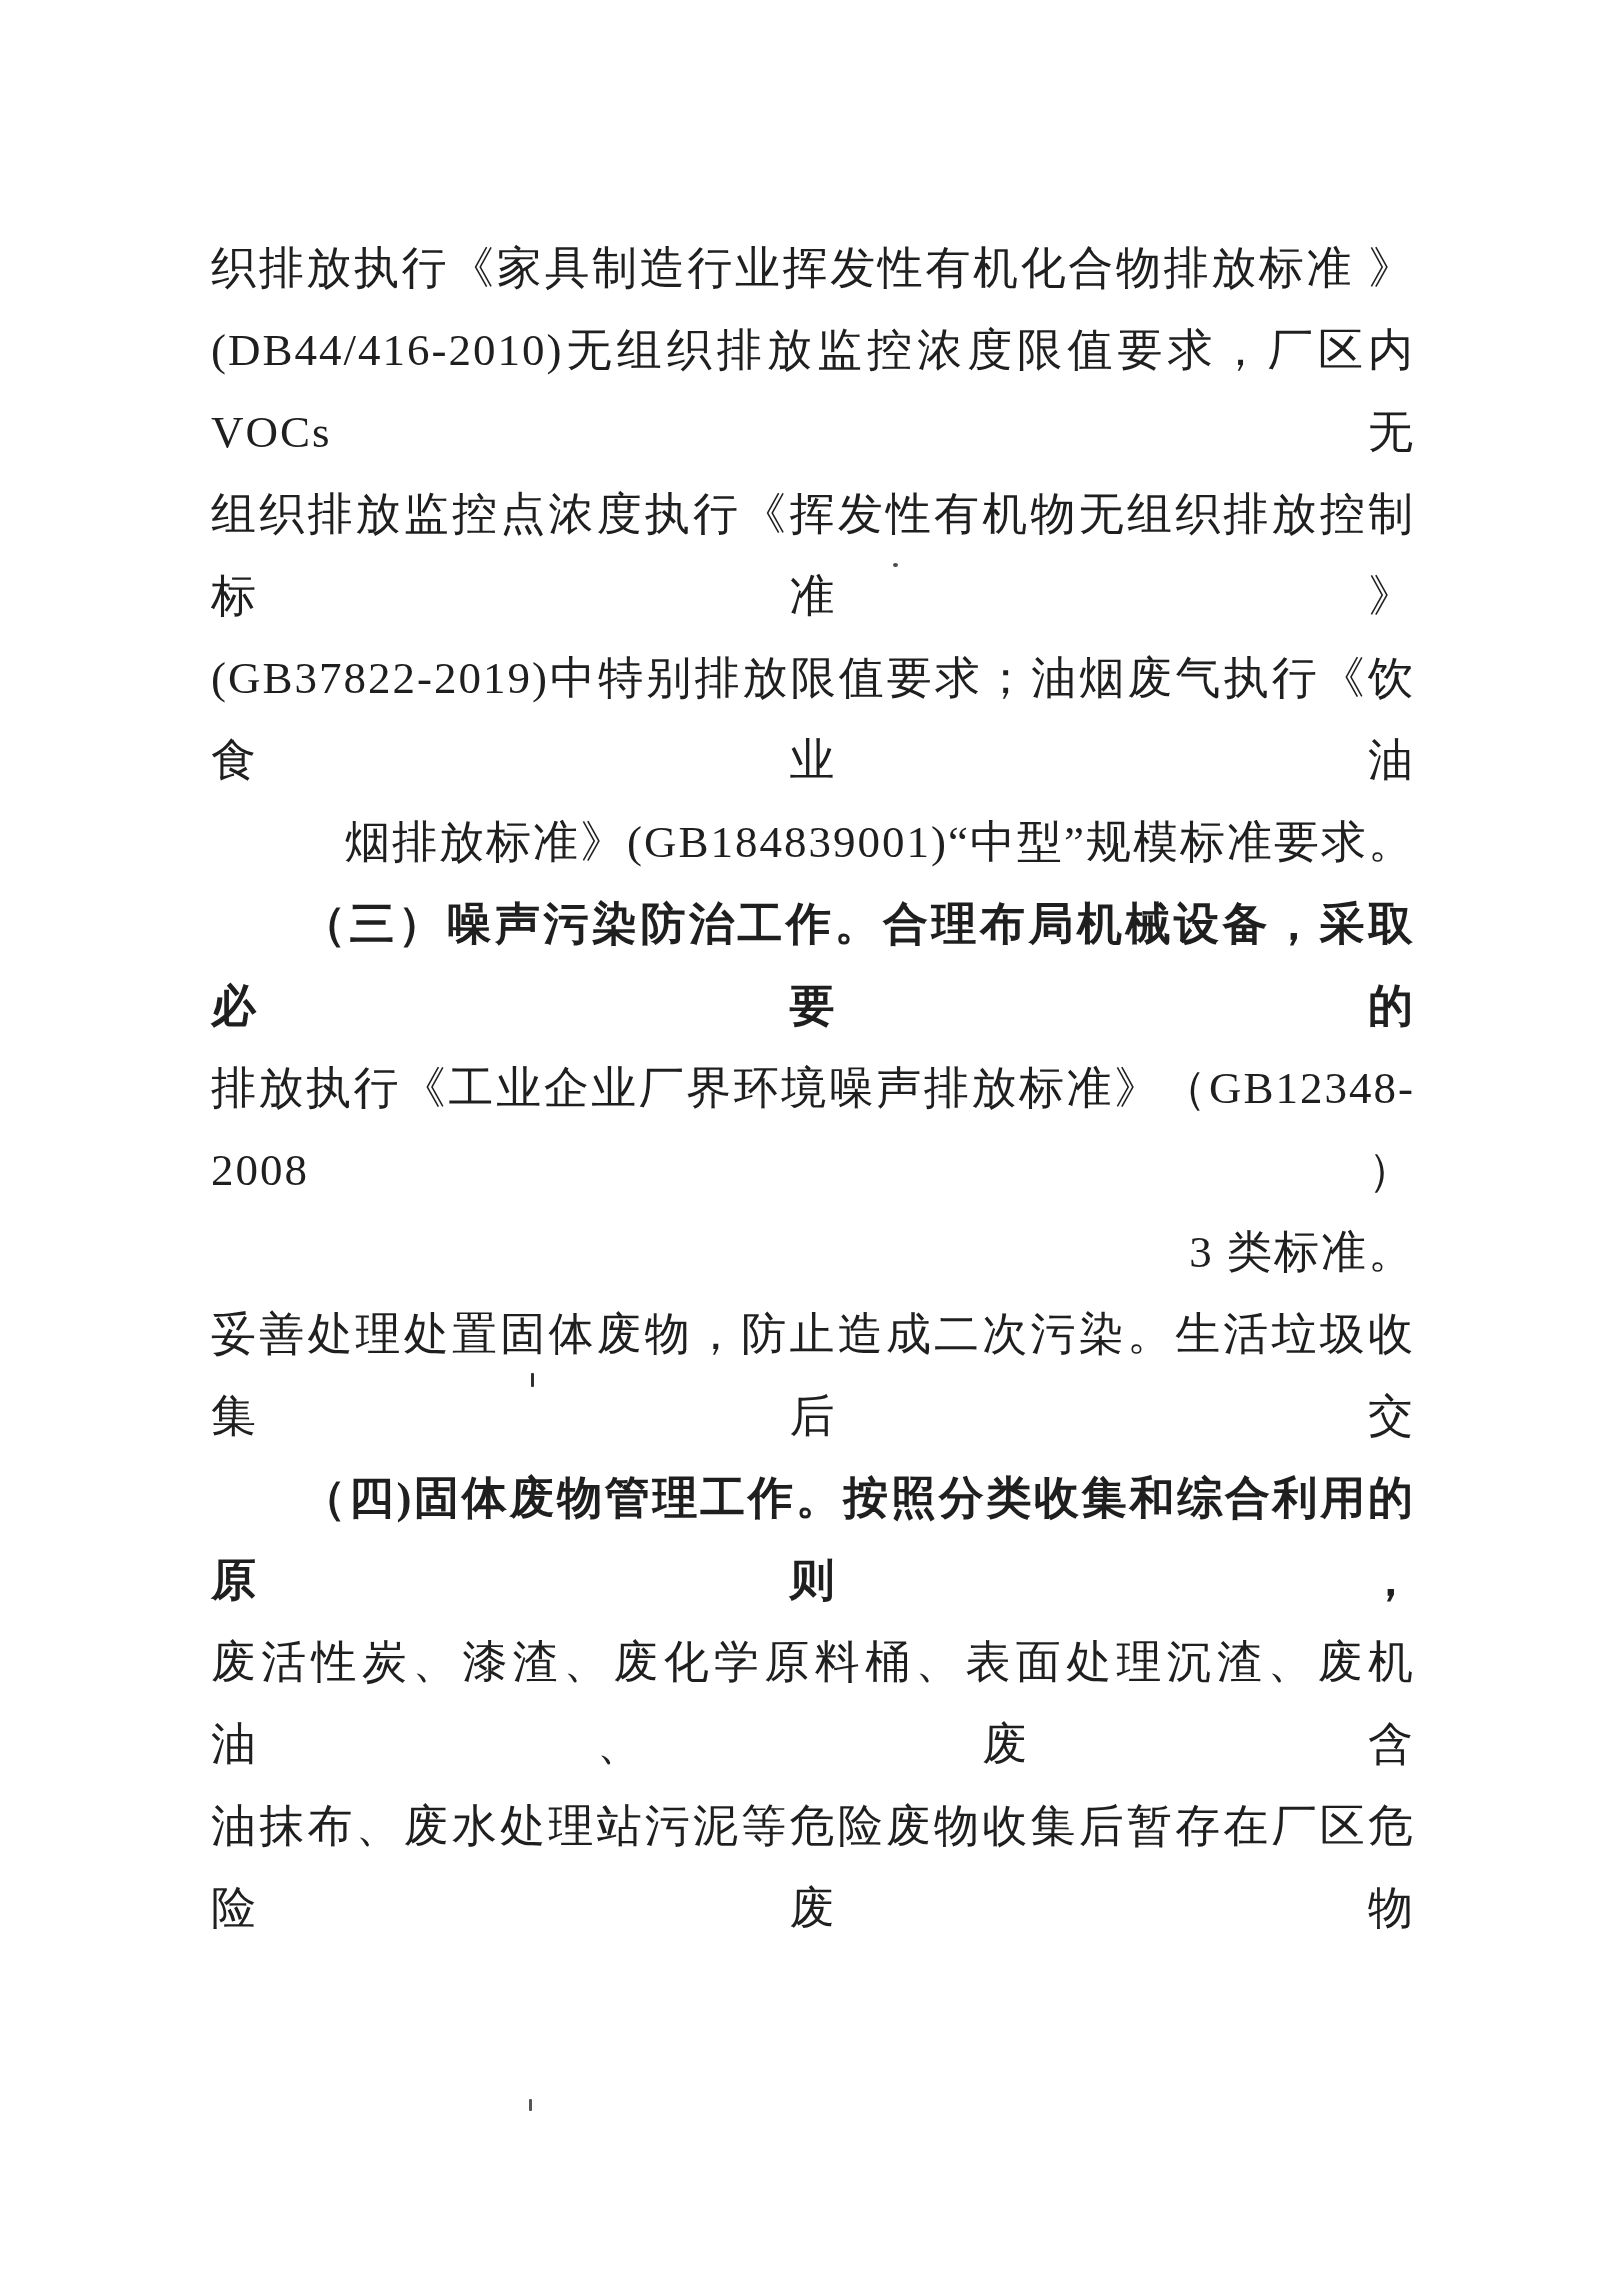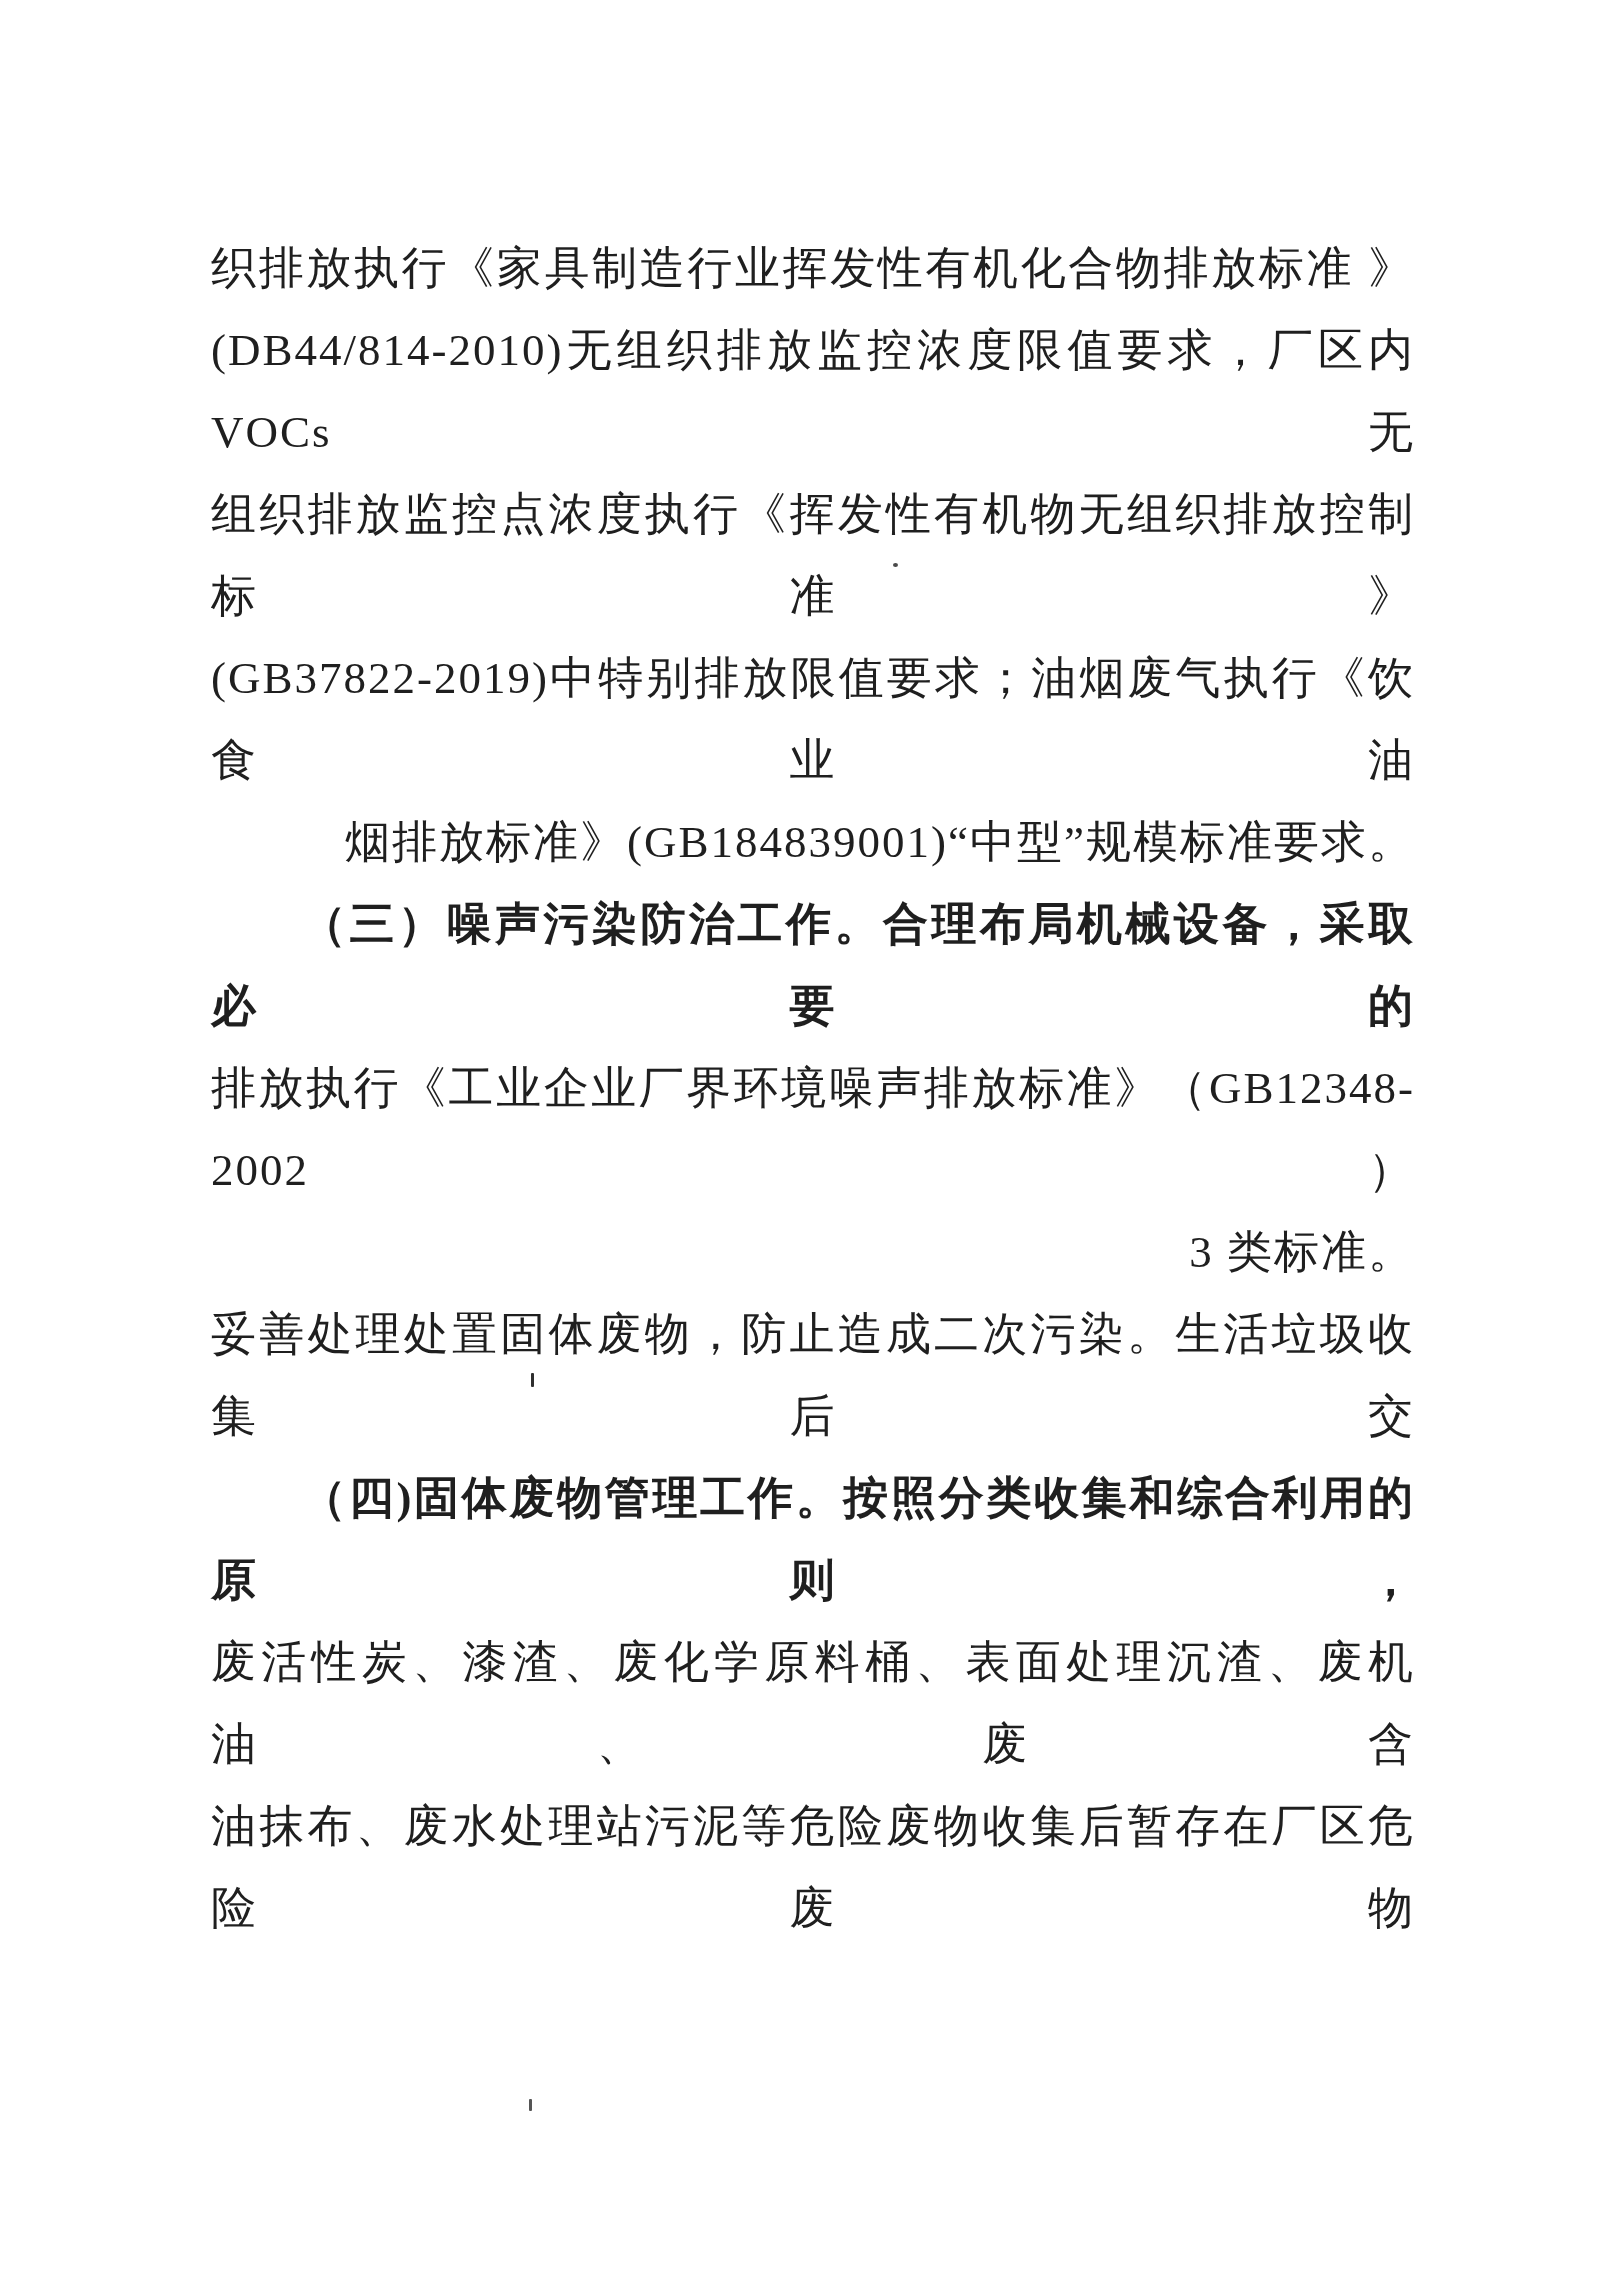--- a/index.html
+++ b/index.html
@@ -71,26 +71,26 @@
     left: 893px;
     top: 563px;
   }
 </style>
 </head>
 <body>
 
 <div class="page">
   <div class="text-block">
     <div class="line fill">织排放执行《家具制造行业挥发性有机化合物排放标准 》</div>
-    <div class="line fill">(DB44/814-2010)无组织排放监控浓度限值要求，厂区内 VOCs 无</div>
+    <div class="line fill">(DB44/416-2010)无组织排放监控浓度限值要求，厂区内 VOCs 无</div>
     <div class="line fill">组织排放监控点浓度执行《挥发性有机物无组织排放控制标准》</div>
     <div class="line fill">(GB37822-2019)中特别排放限值要求；油烟废气执行《饮食业油</div>
     <div class="line plain">烟排放标准》(GB184839001)“中型”规模标准要求。</div>
     <div class="line fill indent">（三）噪声污染防治工作。合理布局机械设备，采取必要的</div>
-    <div class="line fill">排放执行《工业企业厂界环境噪声排放标准》（GB12348-2002）</div>
+    <div class="line fill">排放执行《工业企业厂界环境噪声排放标准》（GB12348-2008）</div>
     <div class="line plain">3 类标准。</div>
     <div class="line fill">妥善处理处置固体废物，防止造成二次污染。生活垃圾收集后交</div>
     <div class="line fill indent">（四)固体废物管理工作。按照分类收集和综合利用的原则，</div>
     <div class="line fill">废活性炭、漆渣、废化学原料桶、表面处理沉渣、废机油、废含</div>
     <div class="line fill">油抹布、废水处理站污泥等危险废物收集后暂存在厂区危险废物</div>
 
   </div>
 
   <div class="artifact speck speck-a"></div>
   <div class="artifact tick tick-mid"></div>

